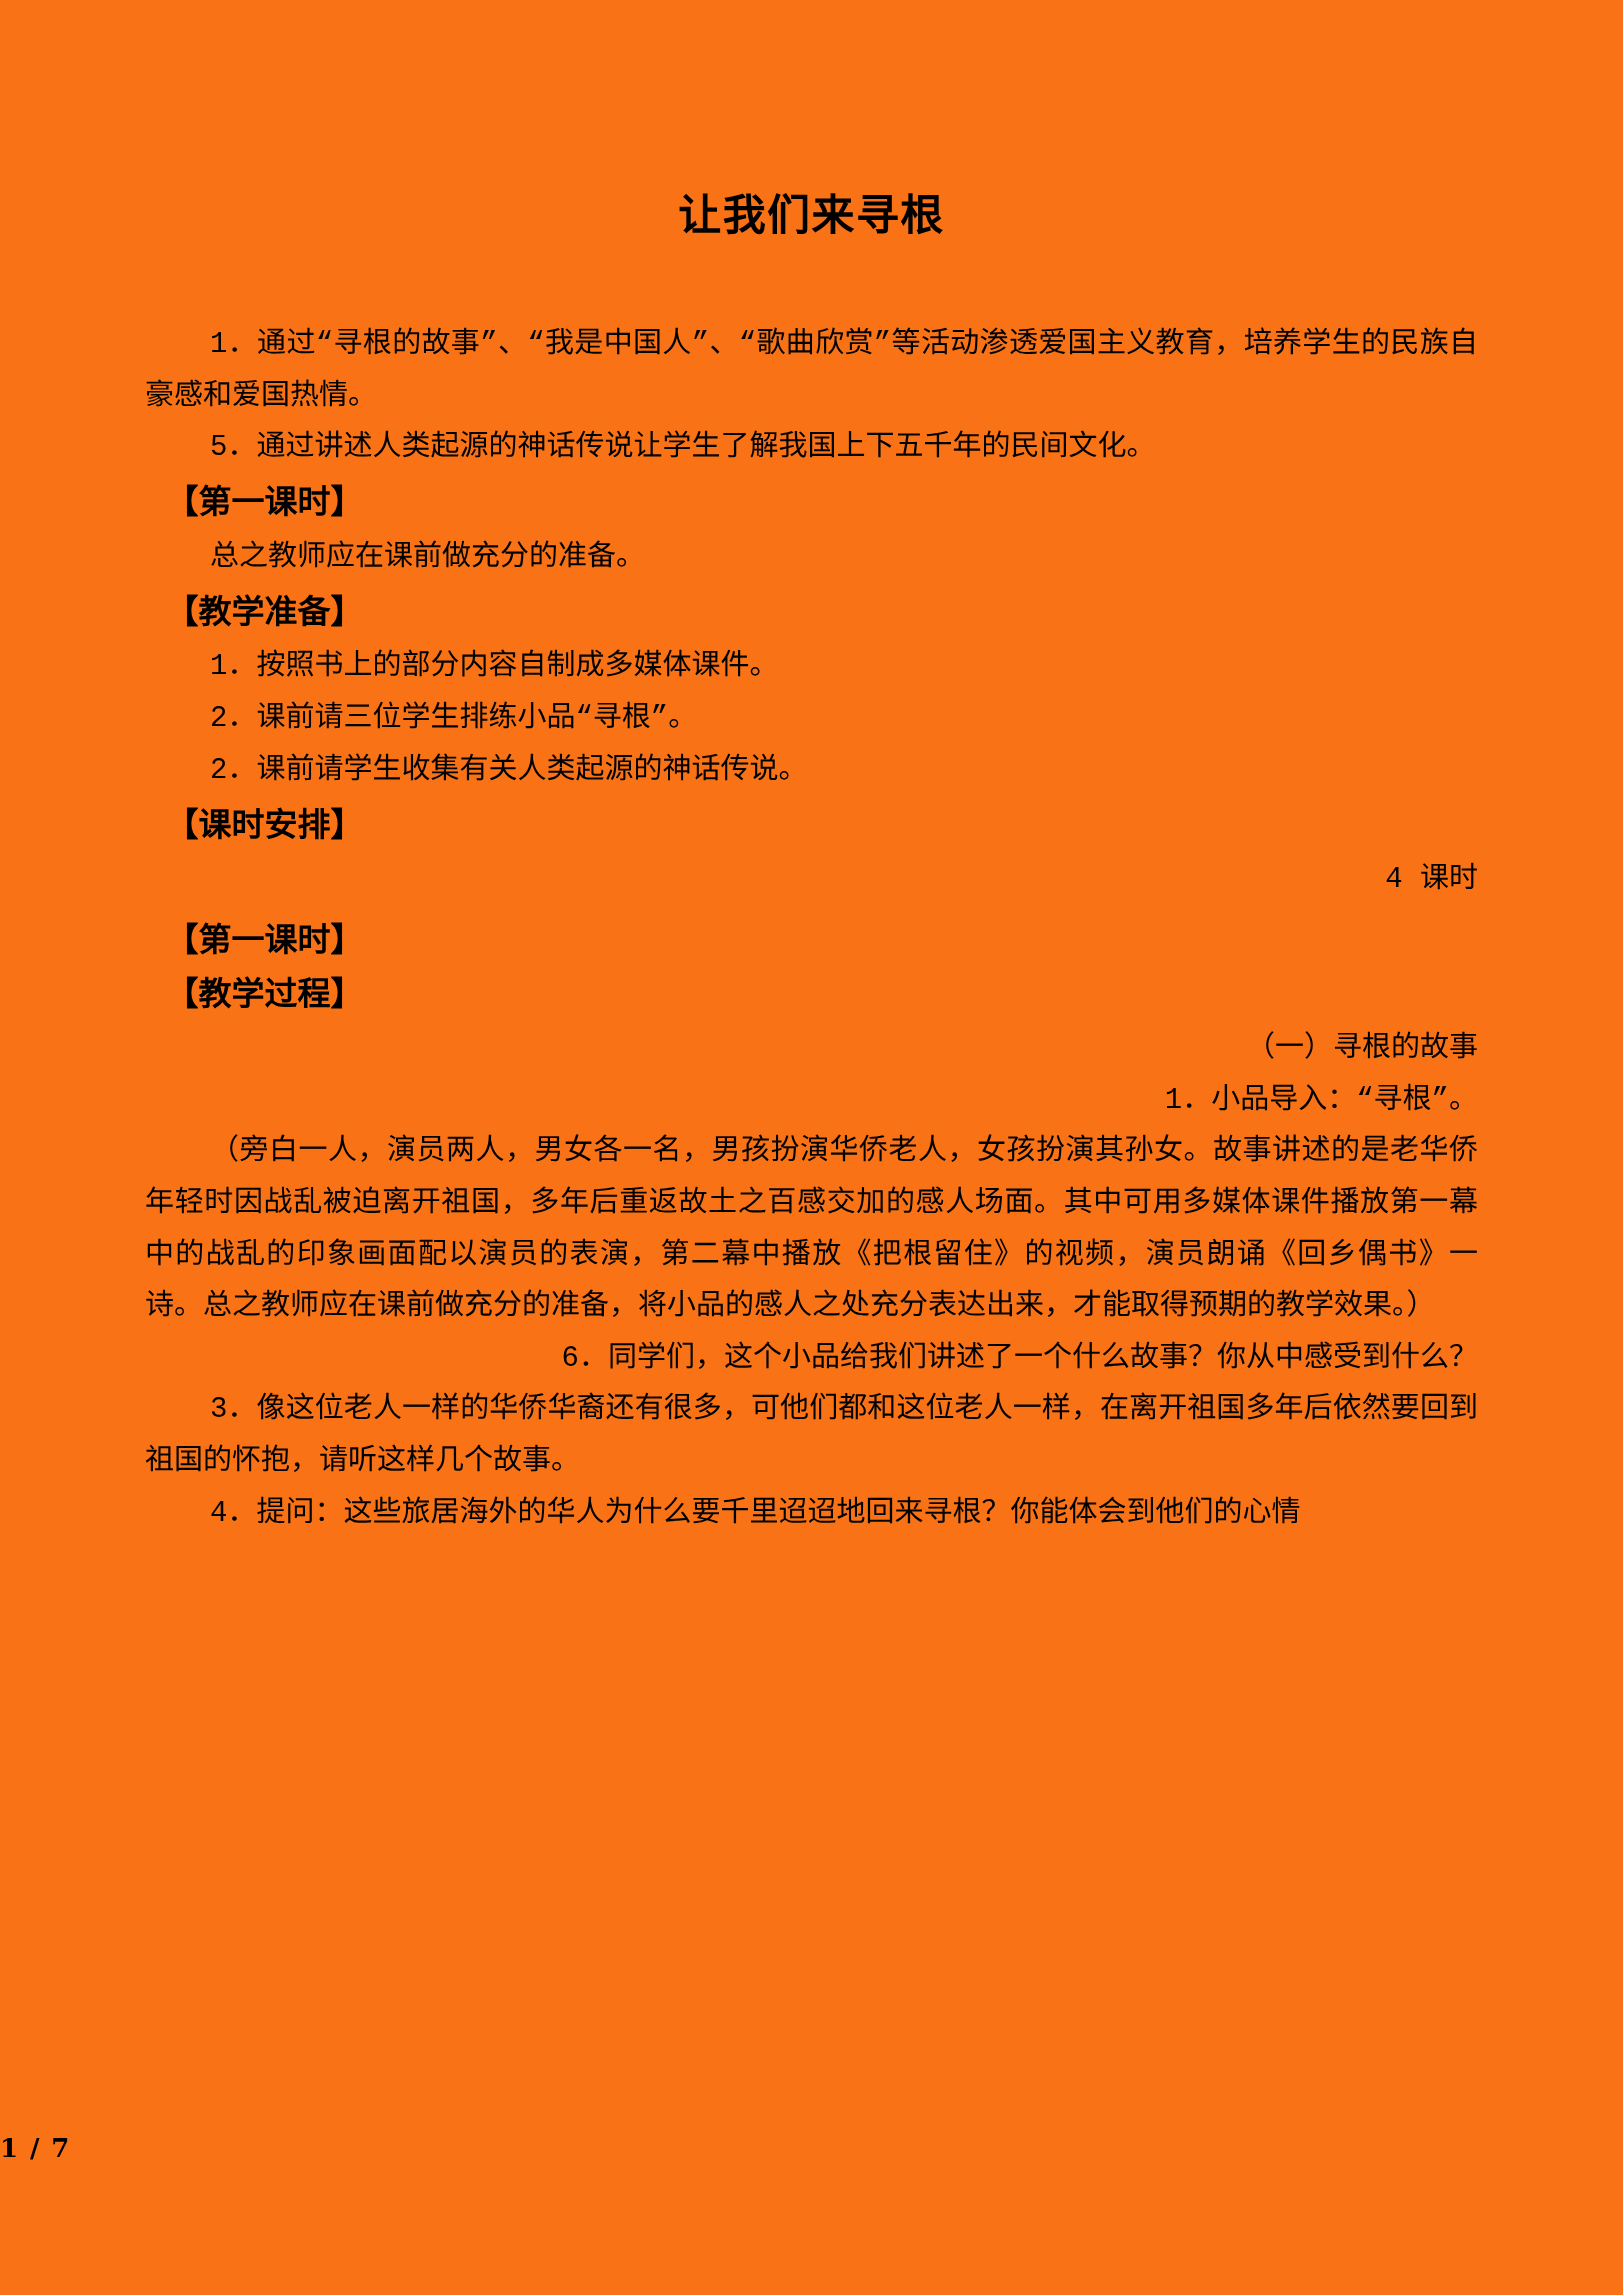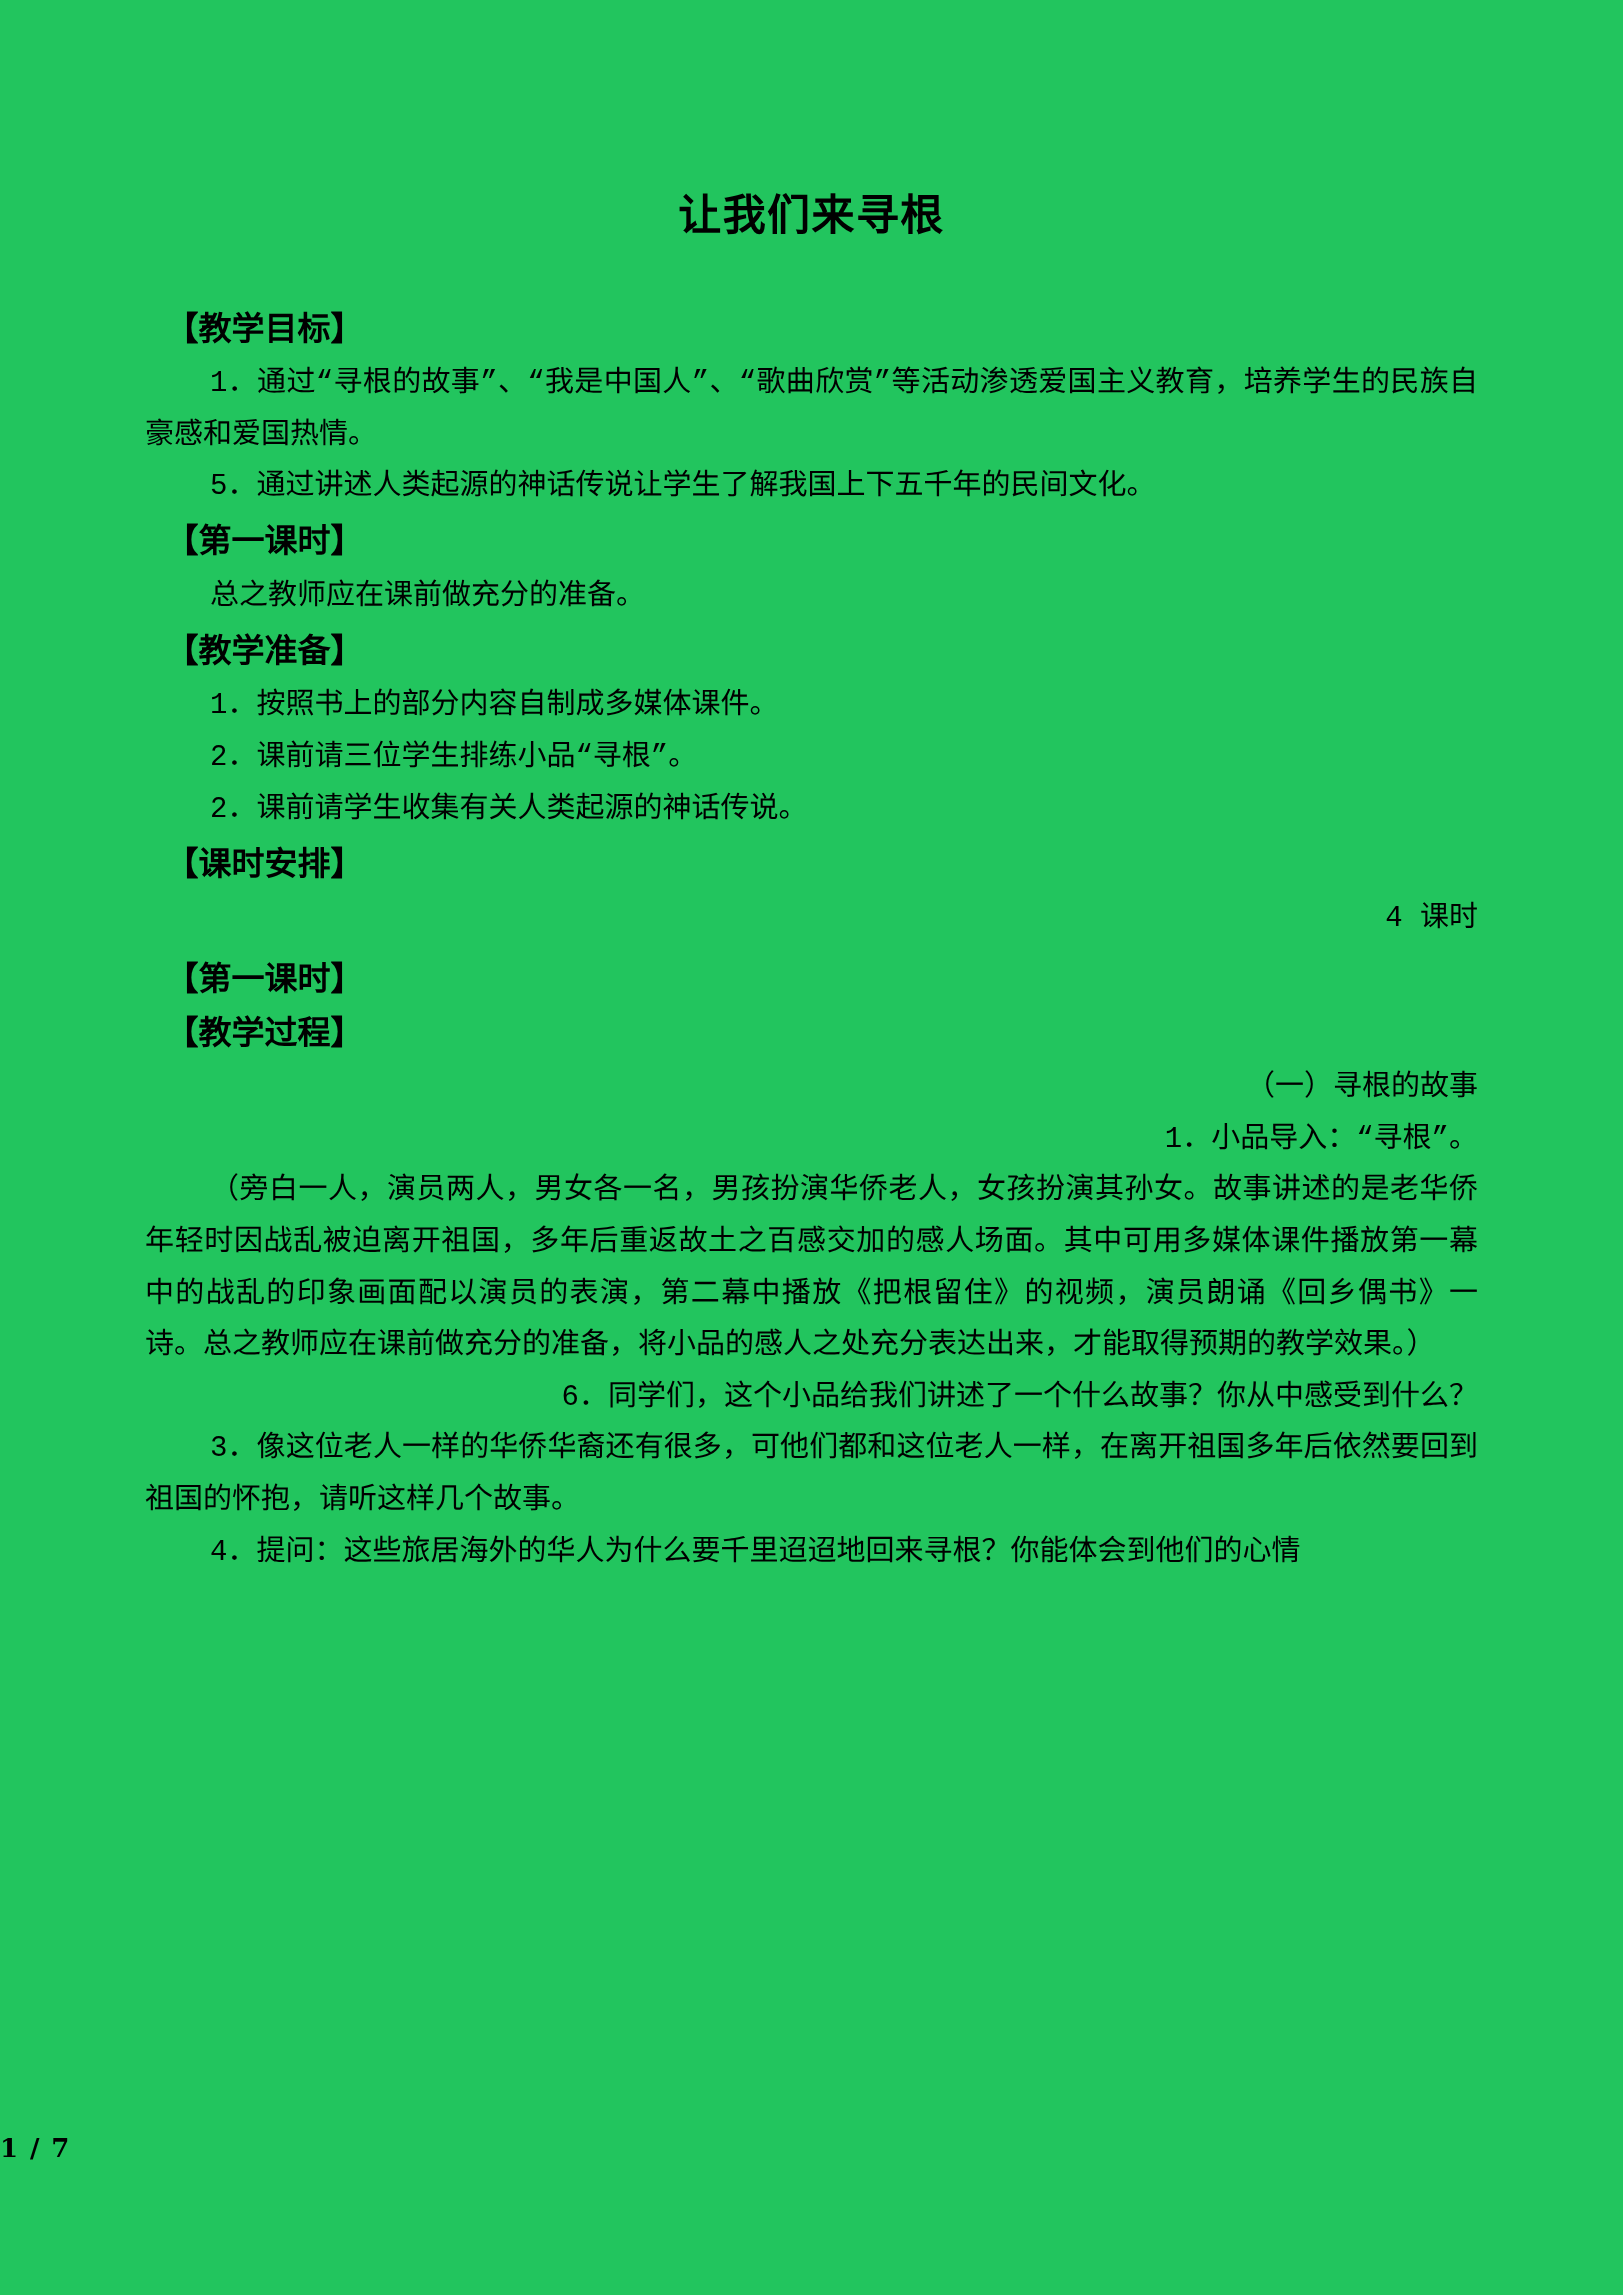--- a/index.html
+++ b/index.html
@@ -9,21 +9,21 @@
     background: #ffffff;
   }
   body {
     font-family: "DejaVu Serif", "Liberation Serif", serif;
     color: #000000;
   }
   .page {
     position: relative;
     width: 1623px;
     height: 2295px;
-    background: #22c55e;
+    background: #f97316;
     margin: 0 auto;
     box-sizing: border-box;
     overflow: hidden;
   }
   .content {
     position: absolute;
     left: 145px;
     top: 0;
     width: 1333px;
   }
@@ -90,21 +90,20 @@
 <body>
 
 <div class="page">
 
   <div class="content">
 
     <h1 class="doc-title">让我们来寻根</h1>
 
     <div class="gap-title-to-h1"></div>
 
-    <h2 class="section-heading">【教学目标】</h2>
     <div class="gap-h-to-p"></div>
     <p class="para">1．通过“寻根的故事”、“我是中国人”、“歌曲欣赏”等活动渗透爱国主义教育，培养学生的民族自豪感和爱国热情。</p>
     <p class="para">5．通过讲述人类起源的神话传说让学生了解我国上下五千年的民间文化。</p>
 
     <div class="gap-p-to-h"></div>
 
     <h2 class="section-heading">【第一课时】</h2>
     <div class="gap-h-to-p"></div>
     <p class="para">总之教师应在课前做充分的准备。</p>
 

